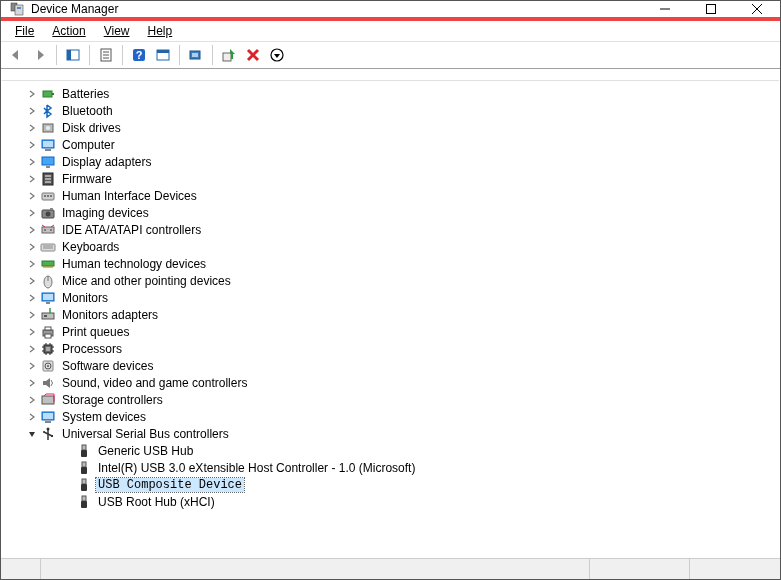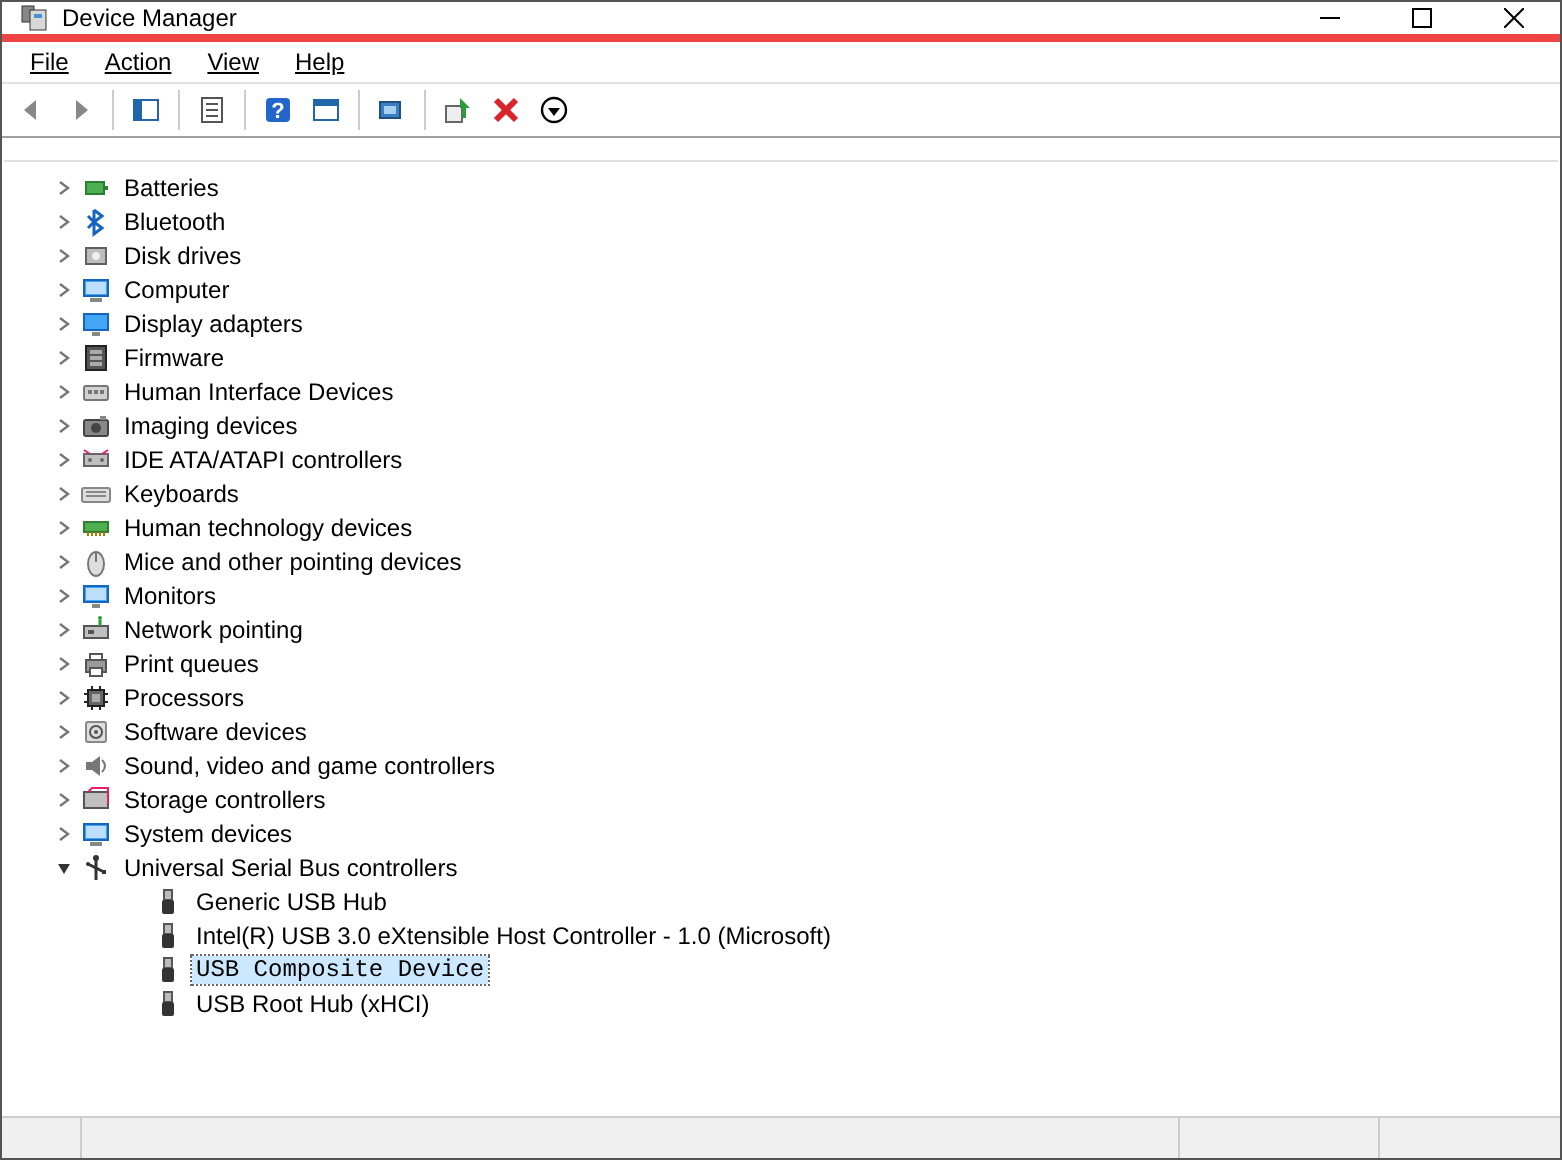--- a/index.html
+++ b/index.html
@@ -438,21 +438,21 @@
           </svg>
         </span>
         <span class="devicon">
           <svg width="16" height="16" viewBox="0 0 16 16">
             <rect x="2" y="6" width="12" height="6" fill="#c0c0c0" stroke="#555"></rect>
             <rect x="4" y="8" width="3" height="2" fill="#555"></rect>
             <line x1="10" y1="3" x2="10" y2="6" stroke="#2a9d3a" stroke-width="1.5"></line>
             <circle cx="10" cy="2" r="1" fill="#2a9d3a"></circle>
           </svg>
         </span>
-        <span class="label">Network pointing</span>
+        <span class="label">Monitors adapters</span>
       </div>
       <div class="node">
         <span class="expander">
           <svg width="10" height="10">
             <path d="M3 2 L7 5 L3 8" fill="none" stroke="#777" stroke-width="1.2"></path>
           </svg>
         </span>
         <span class="devicon">
           <svg width="16" height="16" viewBox="0 0 16 16">
             <rect x="3" y="6" width="10" height="6" fill="#999" stroke="#555"></rect>

